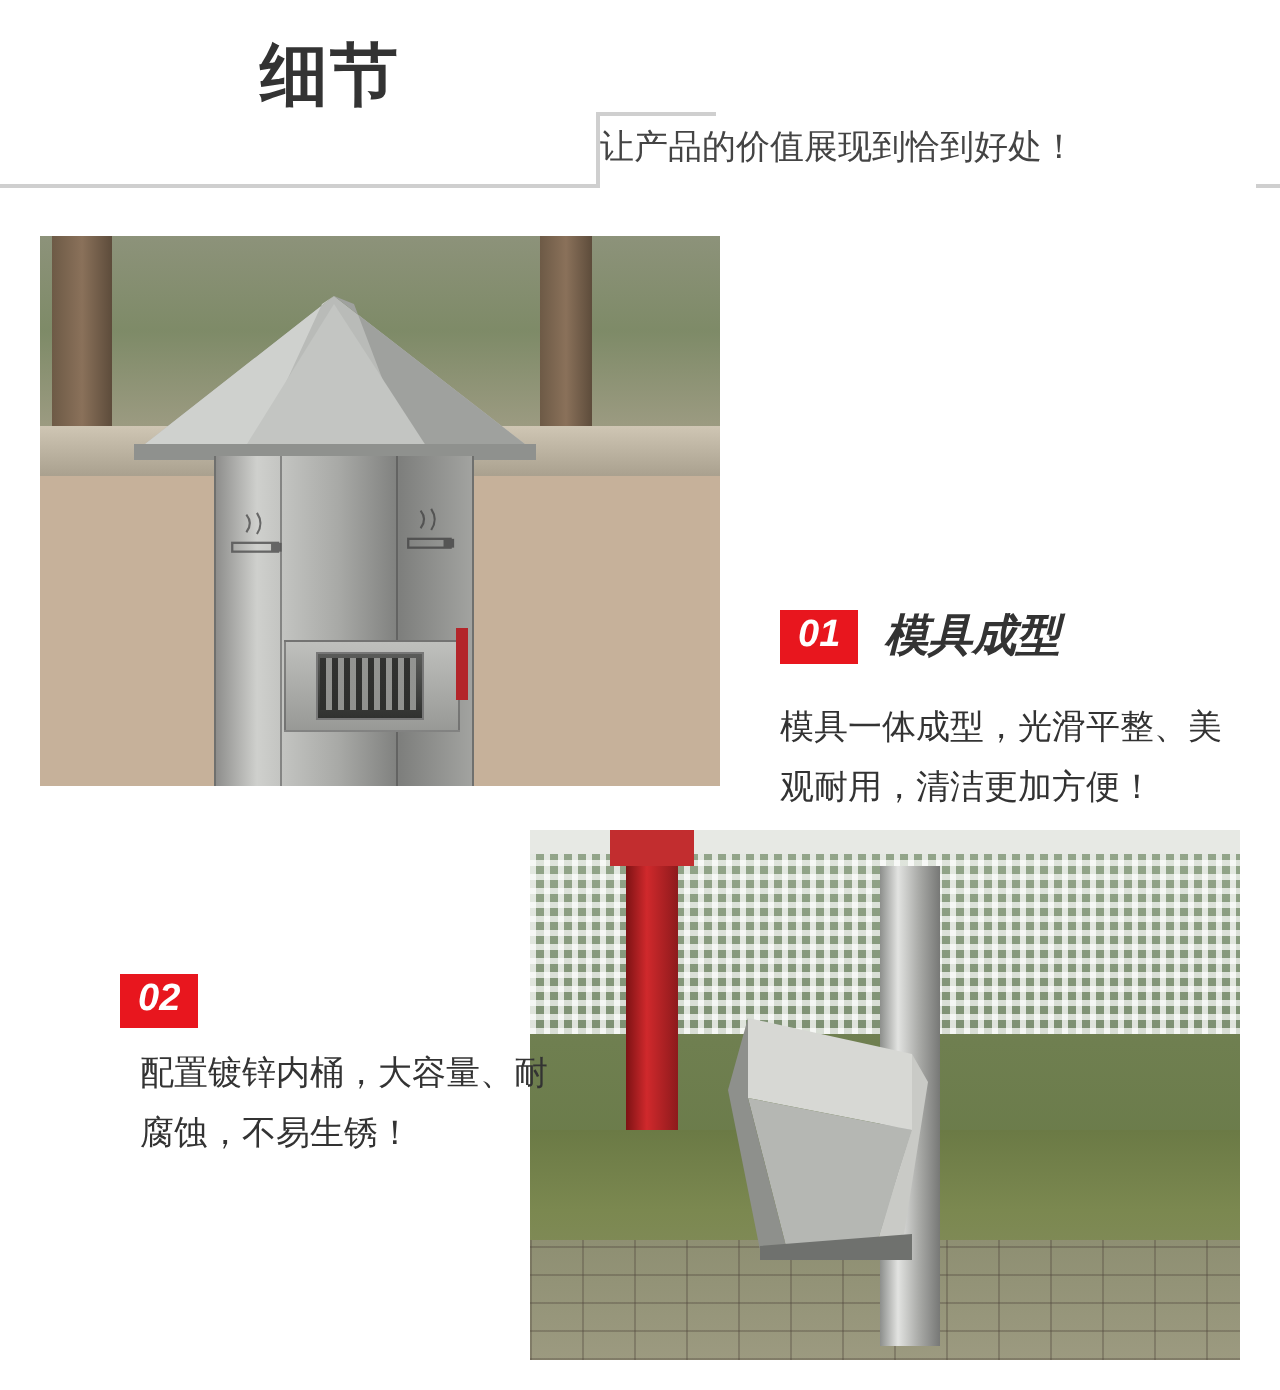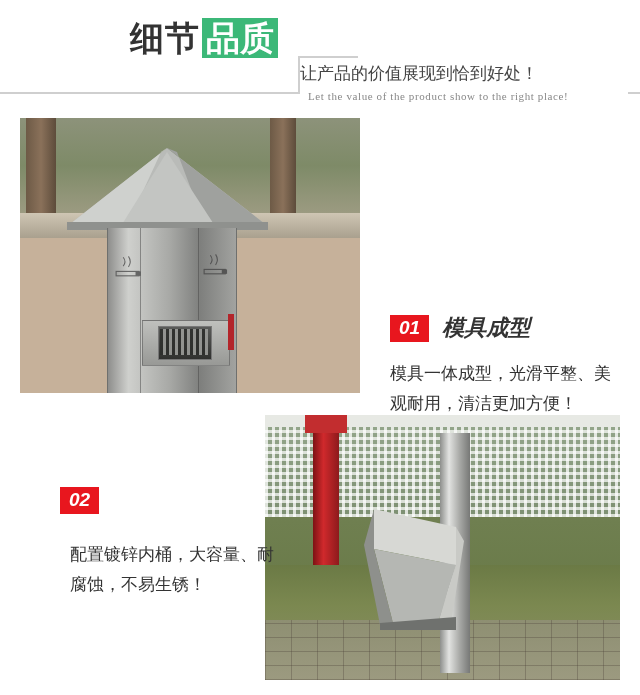--- a/index.html
+++ b/index.html
@@ -150,34 +150,33 @@
     color: #333333;
     line-height: 30px;
     font-family: Liberation Sans, sans-serif;
   }
 
   .block1 {
     position: absolute;
     left: 390px;
     top: 185px;
     width: 230px;
-    margin-top: 10px;
   }
   .block1 .item-body {
     margin-top: 16px;
   }
 
   .block2 {
     position: absolute;
     left: 60px;
     top: 487px;
     width: 215px;
   }
   .block2 .item-body {
-    margin-top: 26px;
+    margin-top: 8px;
     margin-left: 10px;
   }
 
   
   .p1-sky {
     position: absolute; left: 0; top: 0; width: 100%; height: 100%;
     background: linear-gradient(180deg, #9a9b8e 0%, #8f9383 18%, #b0a393 30%, #c9b8a4 55%, #c2ae98 100%);
   }
   .p1-path {
     position: absolute; left: 0; top: 120px; width: 100%; height: 155px;
@@ -289,25 +288,23 @@
 <body>
 
 <div class="header">
   <div class="hline-left"></div>
   <div class="hline-left-up"></div>
   <div class="hline-top-small"></div>
   <div class="hline-right"></div>
 
   <div class="title-row">
     <span class="title-main">细节</span>
-    <span class="title-accent">品质</span>
   </div>
 
   <div class="subtitle">让产品的价值展现到恰到好处！</div>
-  <div class="subtitle-en">Let the value of the product show to the right place!</div>
 </div>
 
 <div class="section1">
 
   <div class="photo1">
     <div class="p1-sky"></div>
     <div class="p1-grass"></div>
     <div class="p1-tree" style="left:6px; width:30px;"></div>
     <div class="p1-tree" style="left:250px; width:26px;"></div>
     <div class="p1-kerb"></div>

